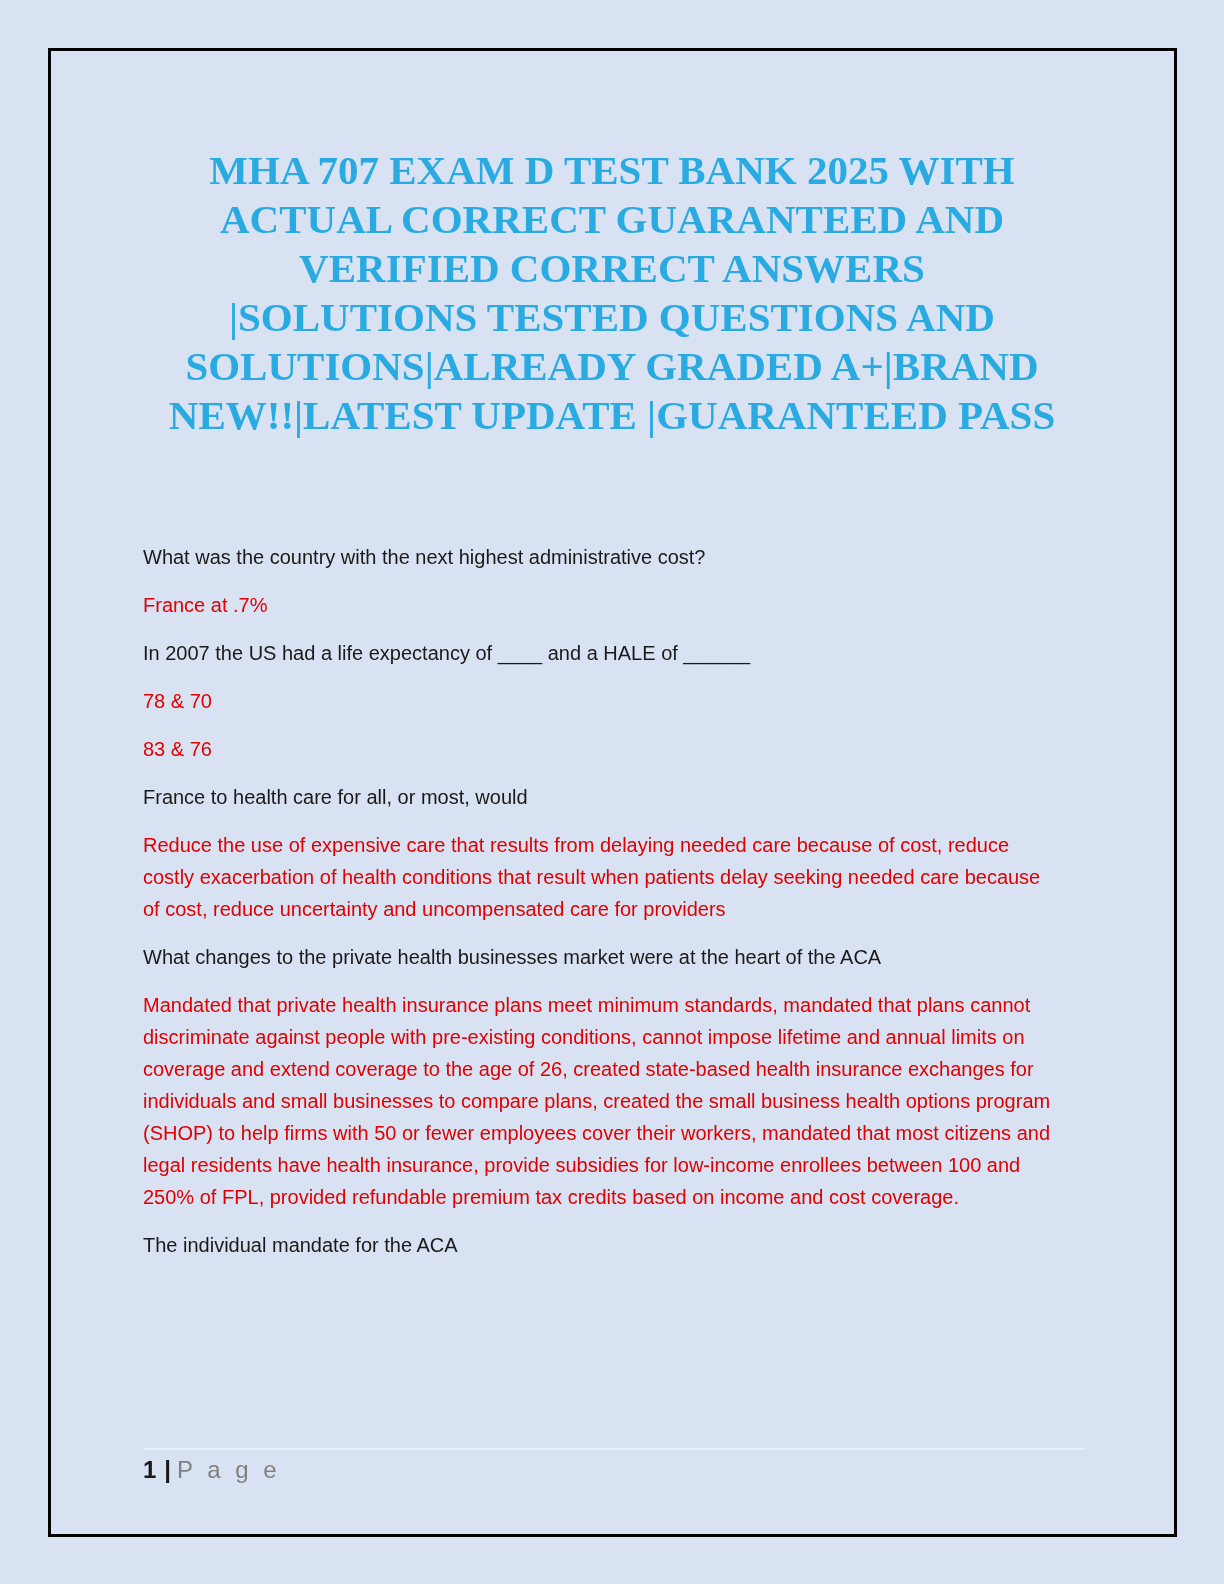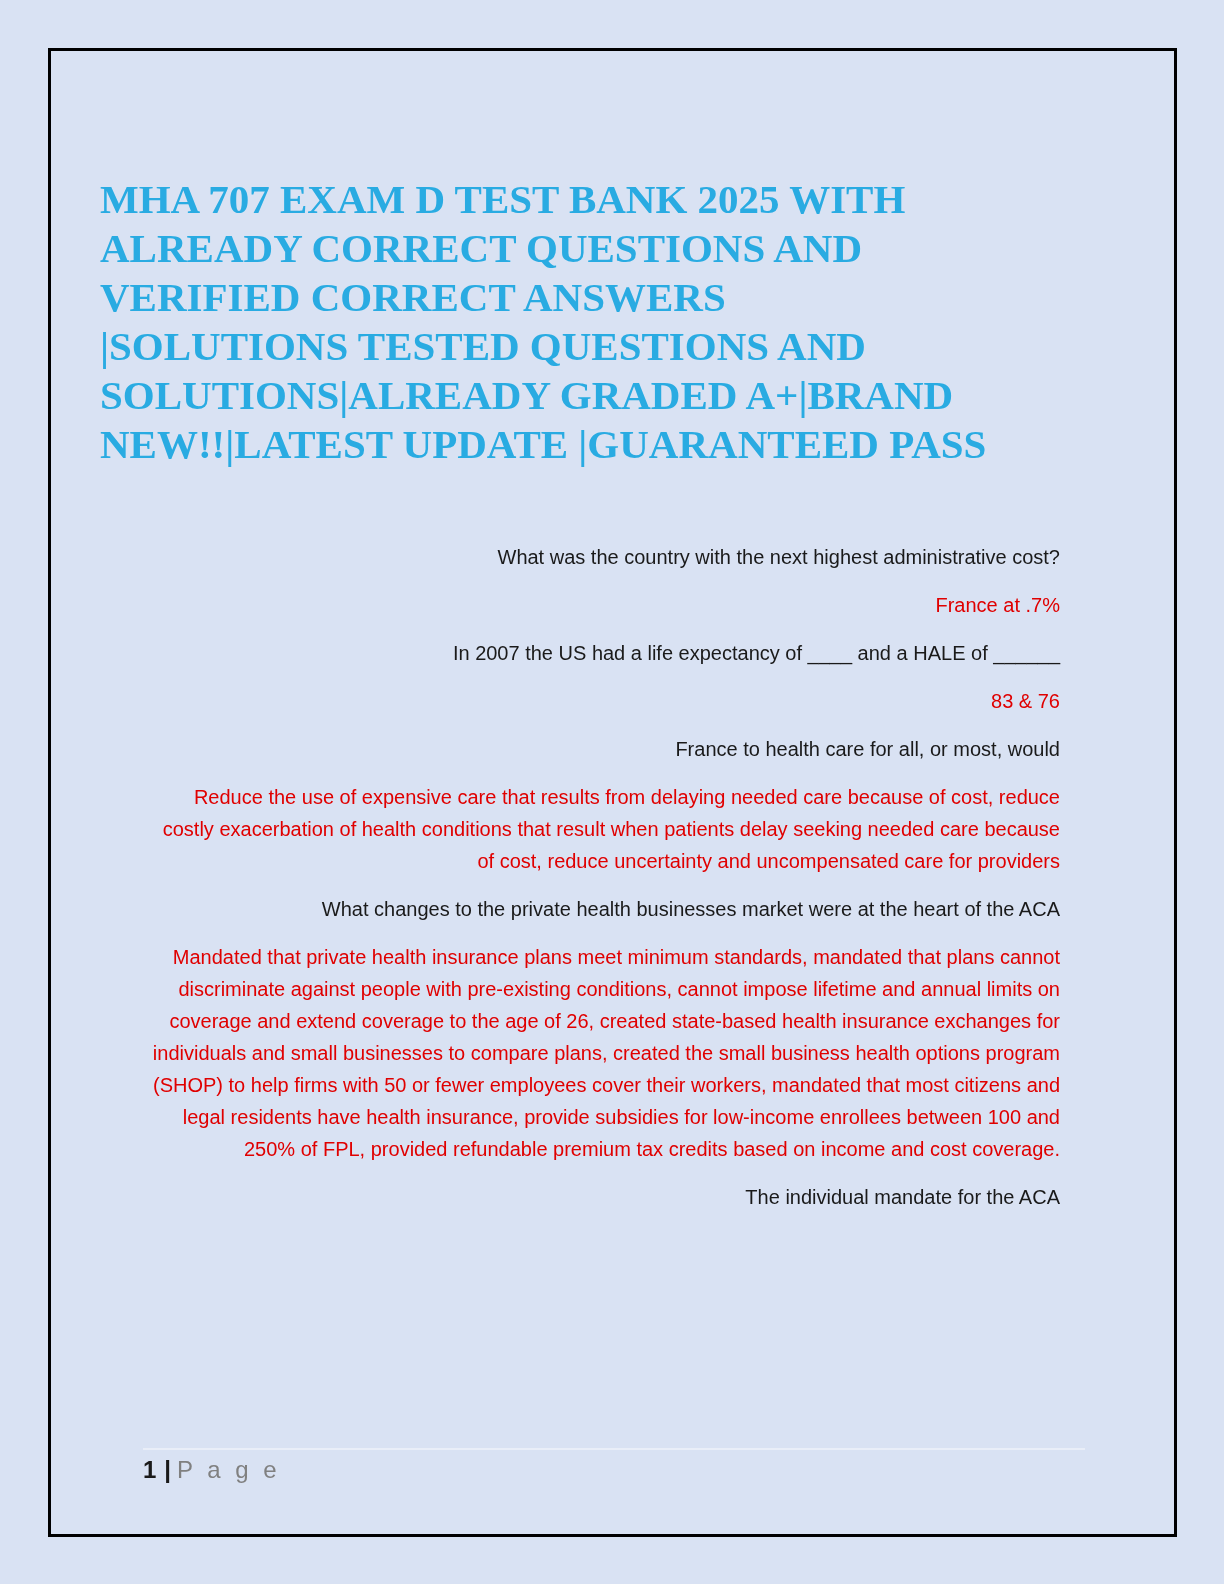--- a/index.html
+++ b/index.html
@@ -21,39 +21,38 @@
     width: 1129px;
     height: 1489px;
     border: 3px solid var(--border_black, #000);
     box-sizing: border-box;
   }
   .doc-title {
     position: absolute;
     left: 100px;
     right: 100px;
     top: 146px;
+    text-align: center;
     font-family: "Liberation Serif", serif;
     font-weight: bold;
     font-size: 41px;
     line-height: 49px;
     color: var(--title_blue, #29abe2);
     letter-spacing: 0px;
-    margin-top: 29px;
   }
   .content {
     position: absolute;
     left: 143px;
     top: 541px;
     width: 917px;
     font-size: 20px;
     line-height: 32px;
   }
   .content p {
     margin: 0 0 16px 0;
-    text-align: right;
   }
   .content p.question {
     color: var(--question_black, #1a1a1a);
   }
   .content p.answer {
     color: var(--answer_red, #e00000);
   }
   .footer-rule {
     position: absolute;
     left: 143px;
@@ -83,31 +82,32 @@
     letter-spacing: 4px;
   }
 </style>
 </head>
 <body>
 
 <div class="page-frame"></div>
 
 <div class="doc-title">
   <div>MHA 707 EXAM D TEST BANK 2025 WITH</div>
-  <div>ALREADY CORRECT QUESTIONS AND</div>
+  <div>ACTUAL CORRECT GUARANTEED AND</div>
   <div>VERIFIED CORRECT ANSWERS</div>
   <div>|SOLUTIONS TESTED QUESTIONS AND</div>
   <div>SOLUTIONS|ALREADY GRADED A+|BRAND</div>
   <div>NEW!!|LATEST UPDATE |GUARANTEED PASS</div>
 </div>
 
 <div class="content">
   <p class="question">What was the country with the next highest administrative cost?</p>
   <p class="answer">France at .7%</p>
   <p class="question">In 2007 the US had a life expectancy of ____ and a HALE of ______</p>
+  <p class="answer">78 &amp; 70</p>
   <p class="answer">83 &amp; 76</p>
   <p class="question">France to health care for all, or most, would</p>
   <p class="answer">Reduce the use of expensive care that results from delaying needed care because of cost, reduce costly exacerbation of health conditions that result when patients delay seeking needed care because of cost, reduce uncertainty and uncompensated care for providers</p>
   <p class="question">What changes to the private health businesses market were at the heart of the ACA</p>
   <p class="answer">Mandated that private health insurance plans meet minimum standards, mandated that plans cannot discriminate against people with pre-existing conditions, cannot impose lifetime and annual limits on coverage and extend coverage to the age of 26, created state-based health insurance exchanges for individuals and small businesses to compare plans, created the small business health options program (SHOP) to help firms with 50 or fewer employees cover their workers, mandated that most citizens and legal residents have health insurance, provide subsidies for low-income enrollees between 100 and 250% of FPL, provided refundable premium tax credits based on income and cost coverage.</p>
   <p class="question">The individual mandate for the ACA</p>
 </div>
 
 <div class="footer-rule"></div>
 

